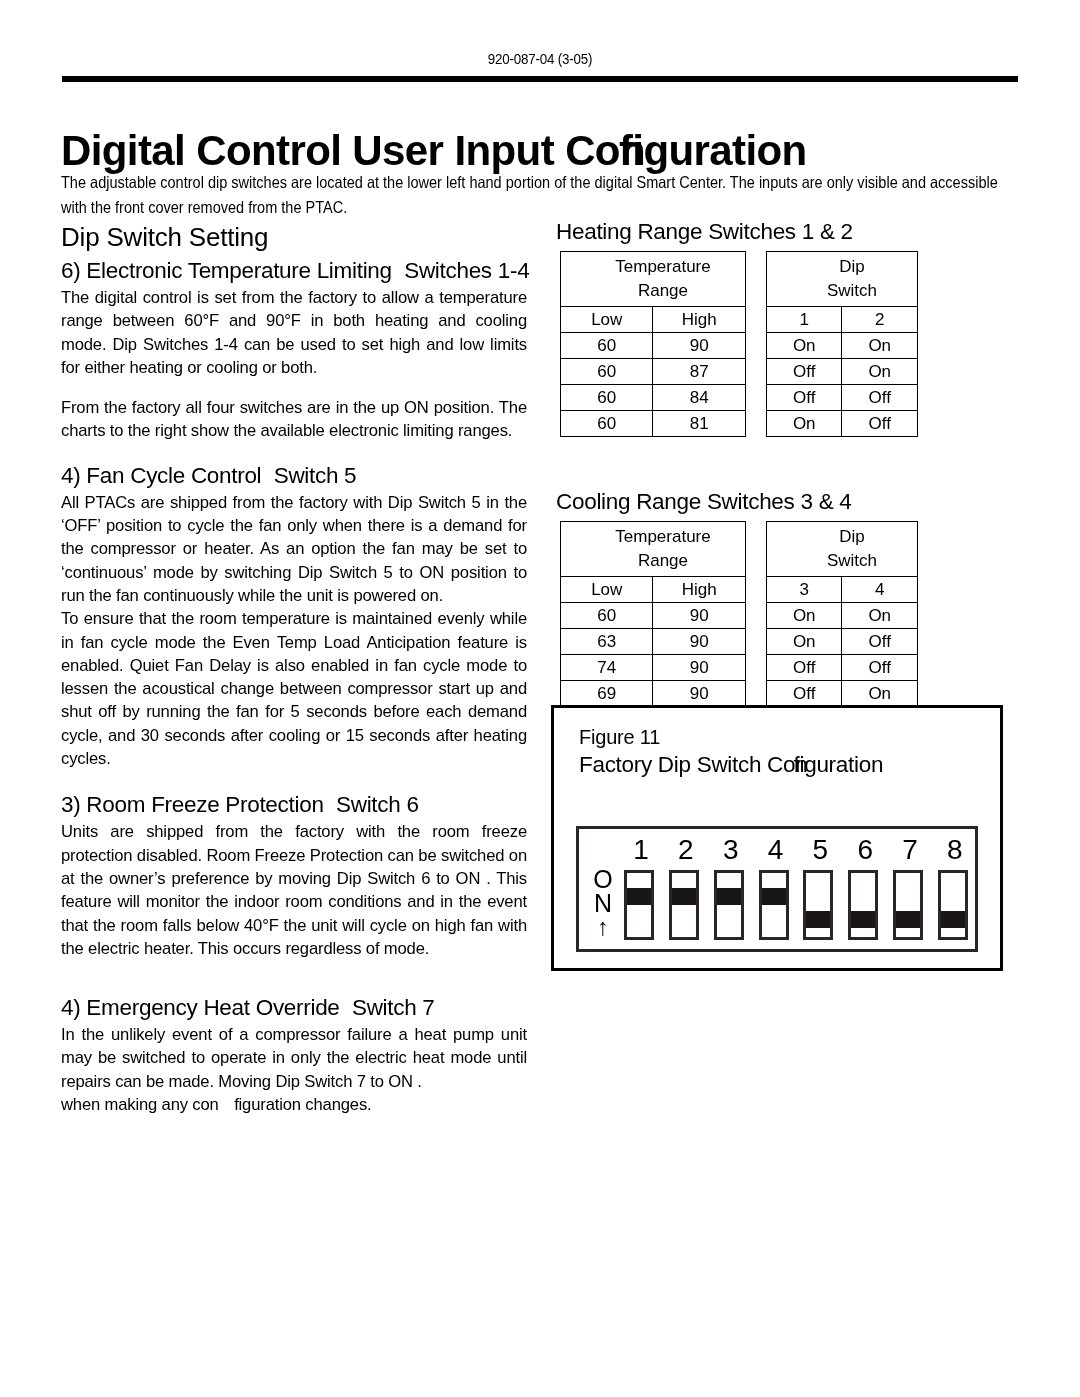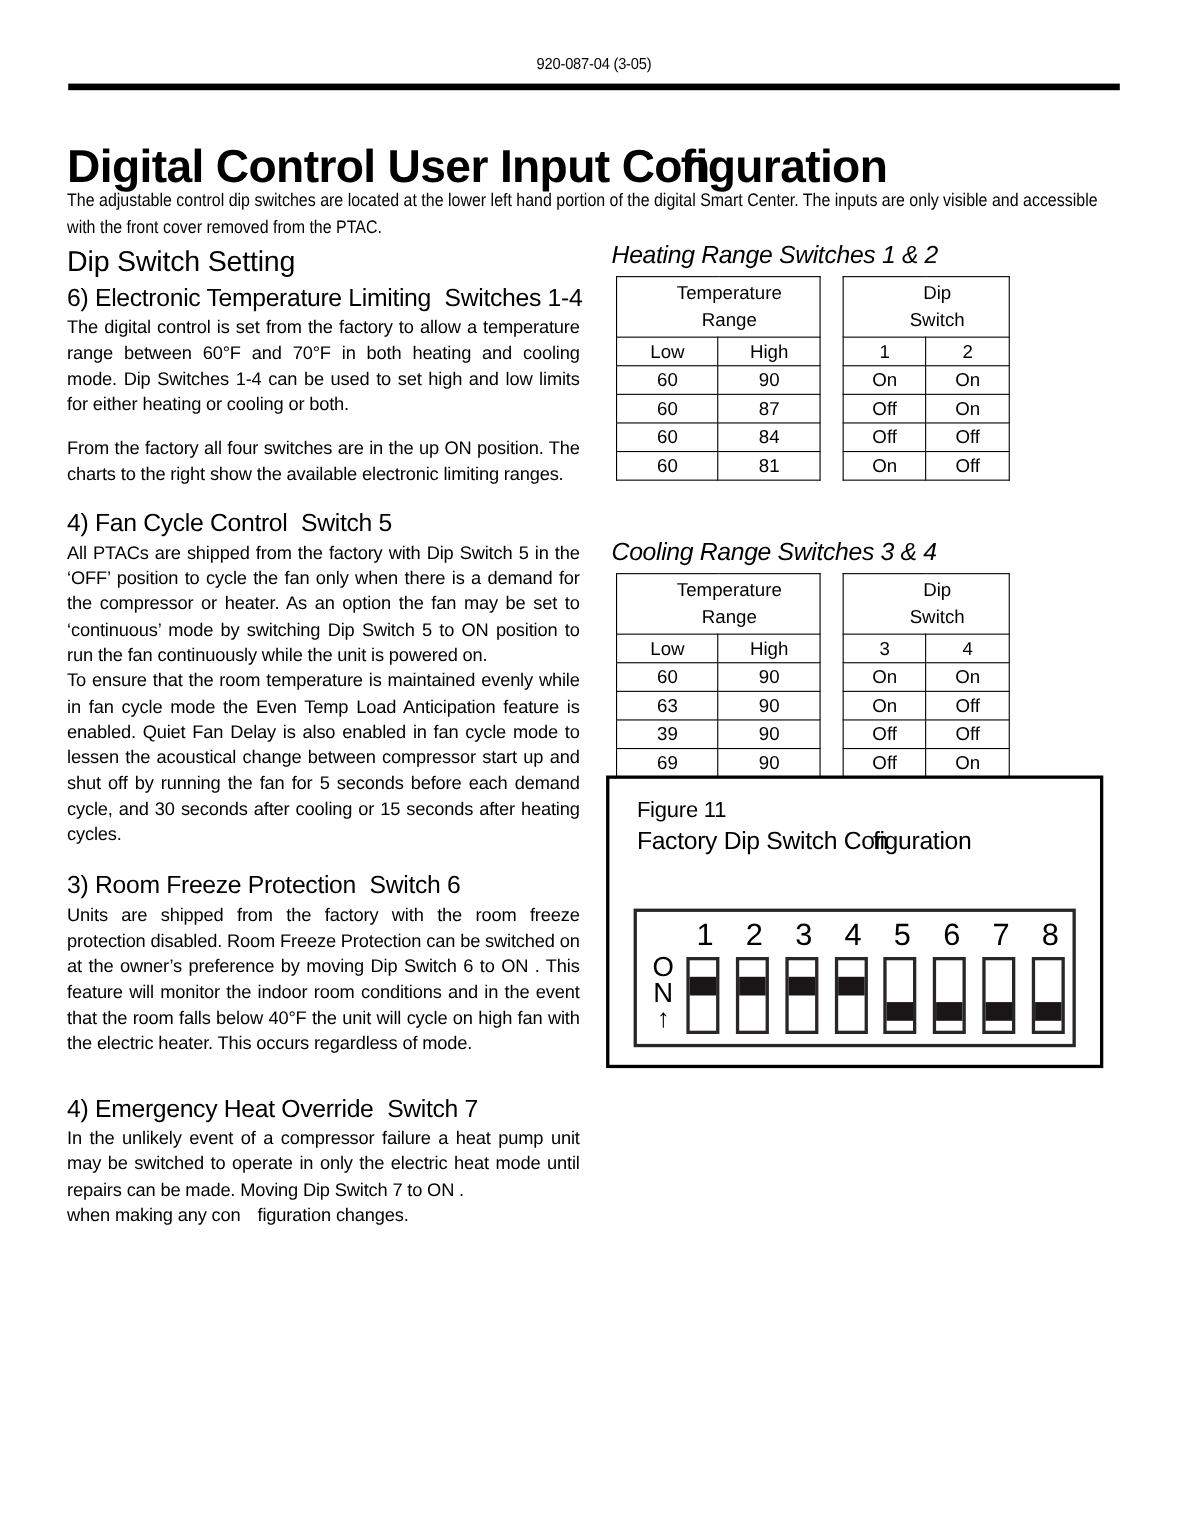--- a/index.html
+++ b/index.html
@@ -119,21 +119,20 @@
   p.body.nojust { text-align: left; }
   p.gap-before { margin-top: 17px; }
 
   
   h3.tbl-heading {
     margin: 0 0 6px 0;
     font-size: 22.5px;
     font-weight: normal;
     line-height: 27px;
     letter-spacing: -0.3px;
-    font-style: italic;
   }
 
   
   .table-pair {
     position: relative;
     height: 163px;
   }
   table.grid {
     position: absolute;
     top: 0;
@@ -266,21 +265,21 @@
 
   <h1 class="page-title"><span>Digital Control User Input </span><span class="lig-collapse"><span class="lig-a">Con</span><span class="lig-b">figuration</span></span></h1>
 
   <div class="intro">The adjustable control dip switches are located at the lower left hand portion of the digital Smart Center.  The inputs are only visible and accessible with the front cover removed from the PTAC.</div>
 
   <div class="col-left">
 
     <h2 class="sec-title">Dip Switch Setting</h2>
 
     <h3 class="sub-title"><span>6) Electronic Temperature Limiting</span><span class="gap"></span><span>Switches 1-4</span></h3>
-    <p class="body">The digital control is set from the factory to allow a temperature range between 60°F and 70°F in both heating and cooling mode. Dip Switches 1-4 can be used to set high and low limits for either heating or cooling or both.</p>
+    <p class="body">The digital control is set from the factory to allow a temperature range between 60°F and 90°F in both heating and cooling mode. Dip Switches 1-4 can be used to set high and low limits for either heating or cooling or both.</p>
     <p class="body gap-before">From the factory all four switches are in the up  ON  position. The charts to the right show the available electronic limiting ranges.</p>
 
     <h3 class="sub-title" style="margin-top:19px"><span>4) Fan Cycle Control</span><span class="gap"></span><span>Switch 5</span></h3>
     <p class="body">All PTACs are shipped from the factory with Dip Switch 5 in the ‘OFF’ position to cycle the fan only when there is a demand for the compressor or heater. As an option the fan may be set to ‘continuous’ mode by switching Dip Switch 5 to  ON  position to run the fan continuously while the unit is powered on.</p>
     <p class="body">To ensure that the room temperature is maintained evenly while in fan cycle mode the Even Temp Load Anticipation   feature is enabled. Quiet Fan Delay  is also enabled in fan cycle mode to lessen the acoustical change between compressor start up and shut off by running the fan for 5 seconds before each demand cycle, and 30 seconds after cooling or 15 seconds after heating cycles.</p>
 
     <h3 class="sub-title" style="margin-top:21px"><span>3) Room Freeze Protection</span><span class="gap"></span><span>Switch 6</span></h3>
     <p class="body">Units are shipped from the factory with the room freeze protection disabled. Room Freeze Protection can be switched on at the owner’s preference by moving Dip Switch 6 to  ON . This feature will monitor the indoor room conditions and in the event that the room falls below 40°F the unit will cycle on high fan with the electric heater. This occurs regardless of mode.</p>
 
     <h3 class="sub-title" style="margin-top:34px"><span>4) Emergency Heat Override</span><span class="gap"></span><span>Switch 7</span></h3>
@@ -365,21 +364,21 @@
             </tr>
         <tr>
               <td>60</td>
               <td>90</td>
             </tr>
         <tr>
               <td>63</td>
               <td>90</td>
             </tr>
         <tr>
-              <td>39</td>
+              <td>74</td>
               <td>90</td>
             </tr>
         <tr>
               <td>69</td>
               <td>90</td>
             </tr>
       </tbody>
         </table>
       <table class="grid dip-switch">
         <tbody>

